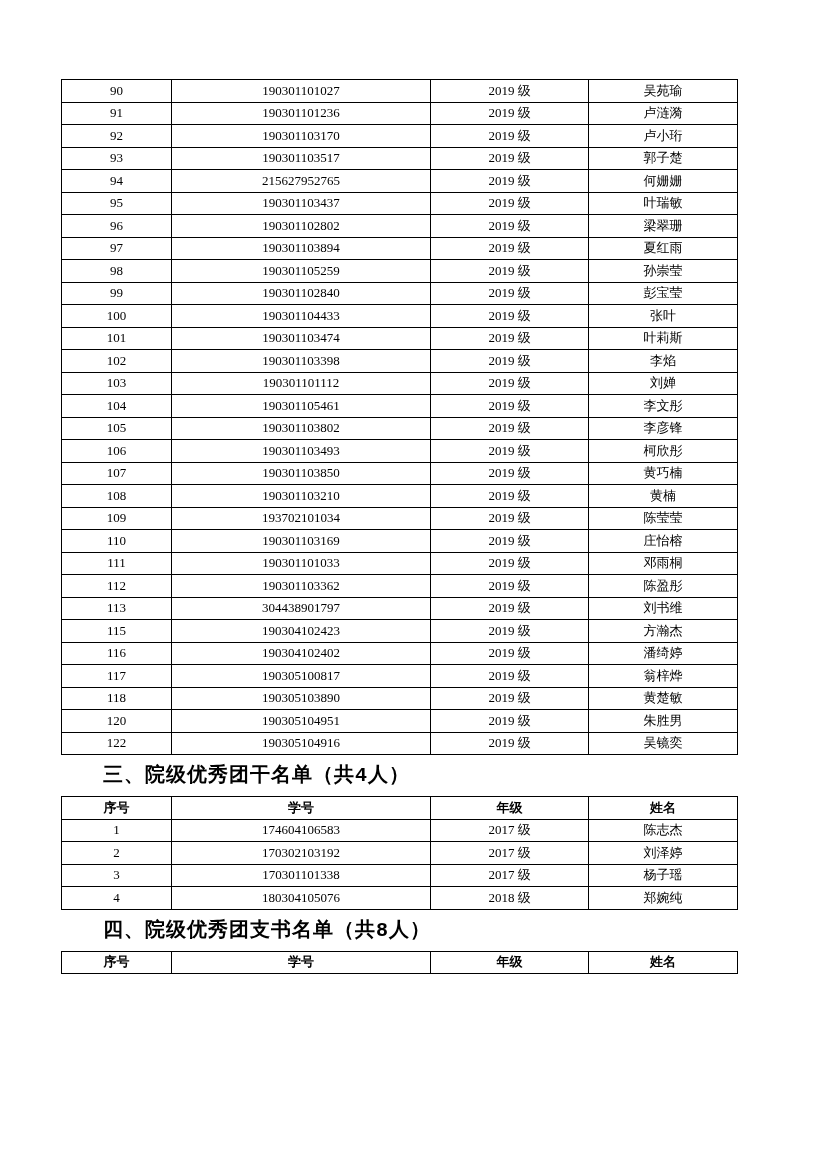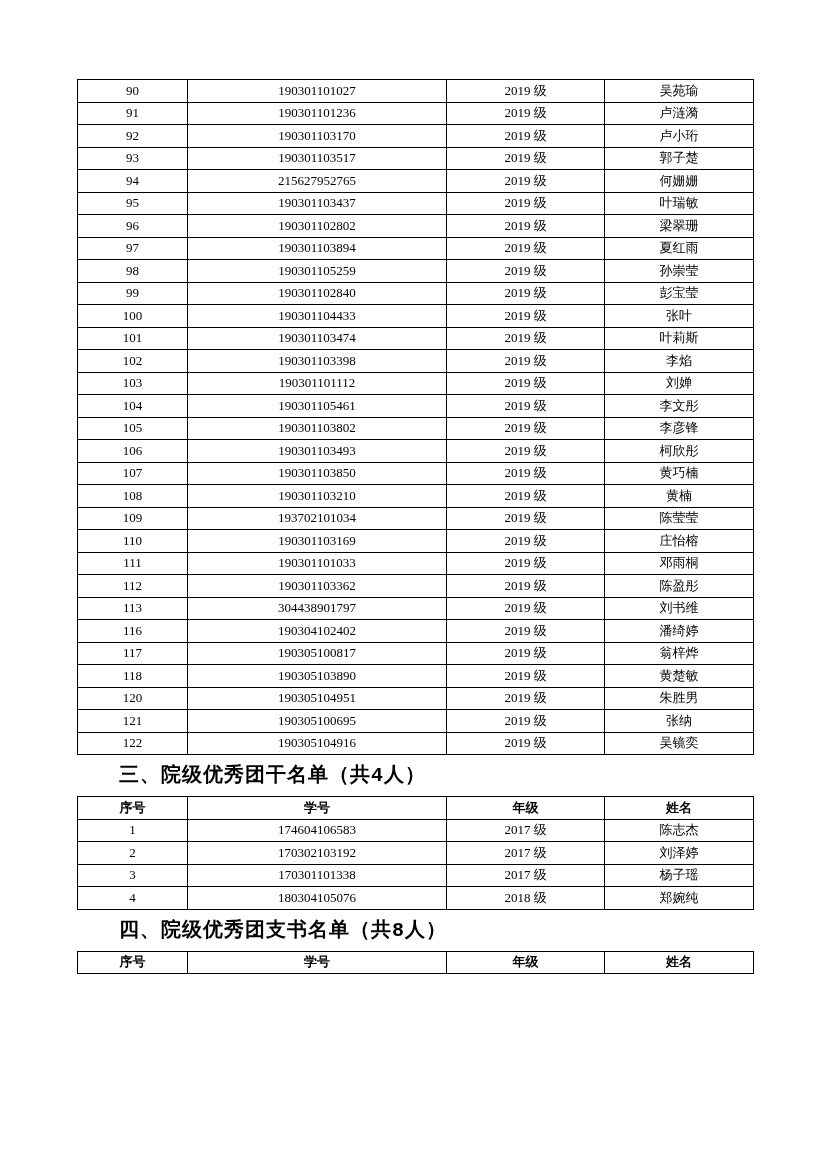--- a/index.html
+++ b/index.html
@@ -9,21 +9,21 @@
     width: 827px;
     height: 1169px;
     margin: 0 auto;
     background: #ffffff;
     color: #000000;
     overflow: hidden;
   }
   .content {
     position: absolute;
     top: 79px;
-    left: 77px;
+    left: 61px;
     width: 676px;
   }
   table.roster {
     border-collapse: collapse;
     table-layout: fixed;
     width: 676px;
   }
   .roster th, .roster td {
     border: 1px solid #000000;
     height: 22.5px;
@@ -208,20 +208,26 @@
             <td>2019 级</td>
             <td>陈盈彤</td>
           </tr>
           <tr>
             <td>113</td>
             <td>304438901797</td>
             <td>2019 级</td>
             <td>刘书维</td>
           </tr>
           <tr>
+            <td>115</td>
+            <td>190304102423</td>
+            <td>2019 级</td>
+            <td>方瀚杰</td>
+          </tr>
+          <tr>
             <td>116</td>
             <td>190304102402</td>
             <td>2019 级</td>
             <td>潘绮婷</td>
           </tr>
           <tr>
             <td>117</td>
             <td>190305100817</td>
             <td>2019 级</td>
             <td>翁梓烨</td>
@@ -230,26 +236,20 @@
             <td>118</td>
             <td>190305103890</td>
             <td>2019 级</td>
             <td>黄楚敏</td>
           </tr>
           <tr>
             <td>120</td>
             <td>190305104951</td>
             <td>2019 级</td>
             <td>朱胜男</td>
-          </tr>
-          <tr>
-            <td>121</td>
-            <td>190305100695</td>
-            <td>2019 级</td>
-            <td>张纳</td>
           </tr>
           <tr>
             <td>122</td>
             <td>190305104916</td>
             <td>2019 级</td>
             <td>吴镜奕</td>
           </tr>
         </tbody>
     </table>
 

